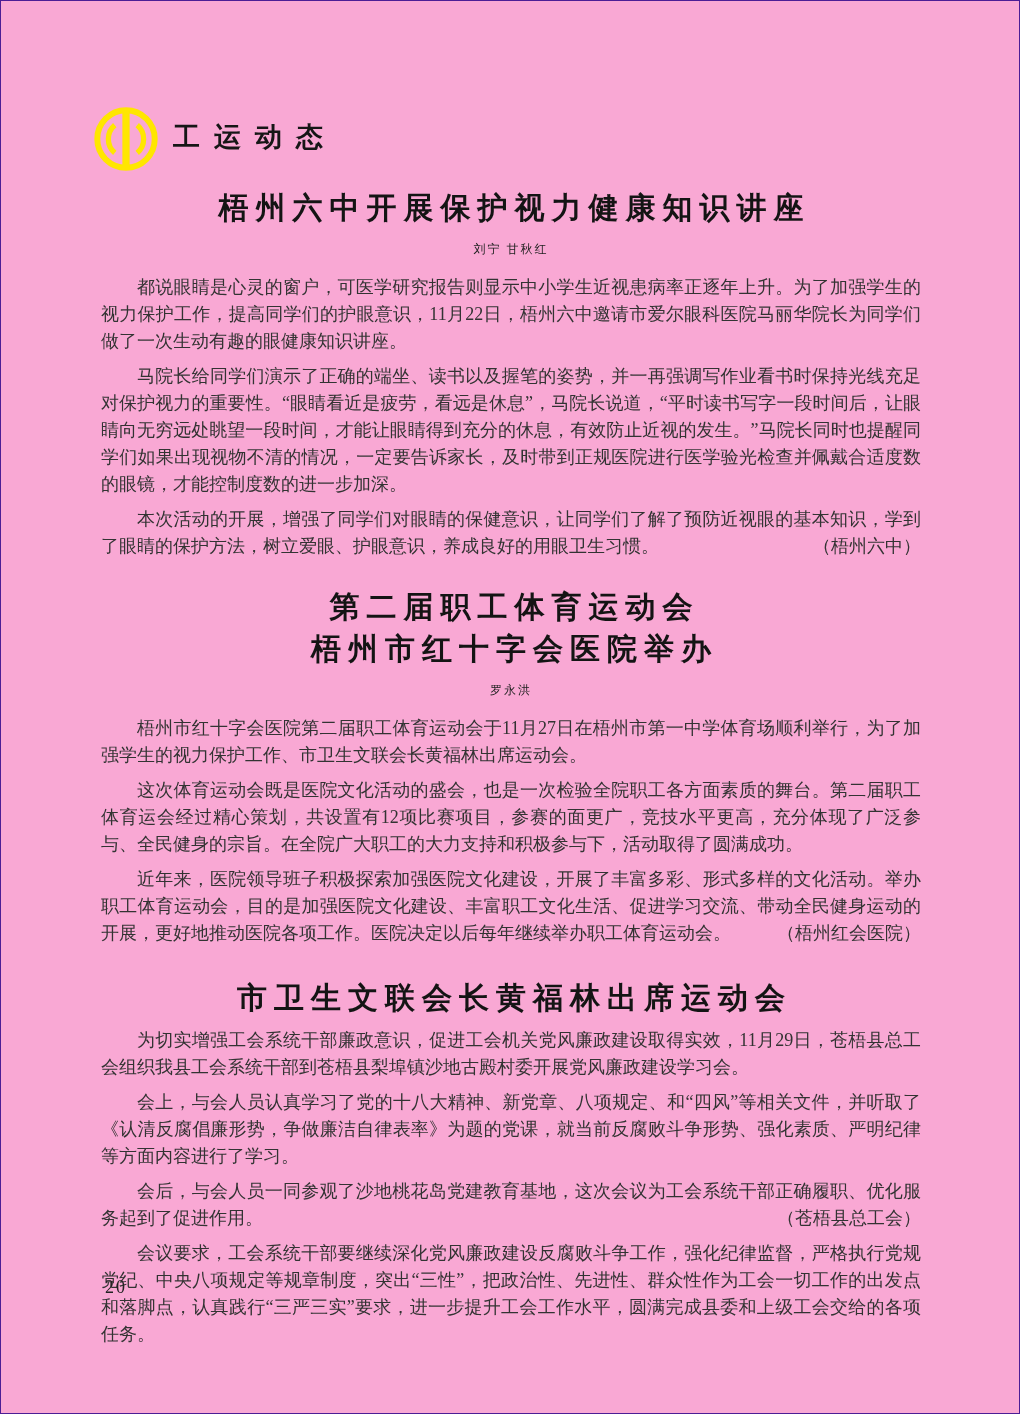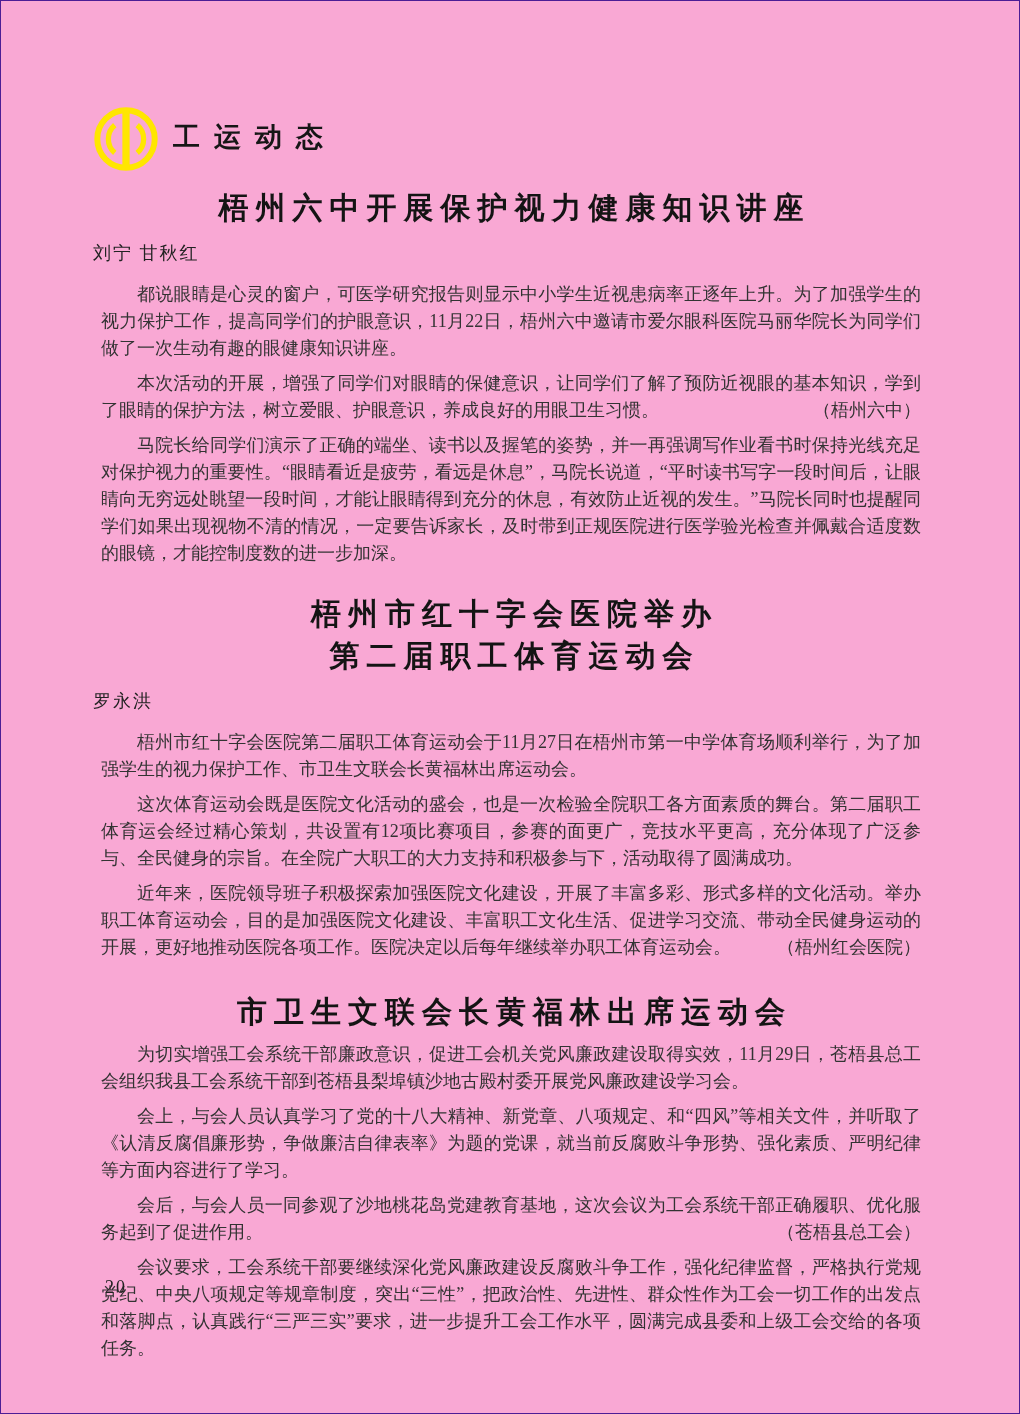--- a/index.html
+++ b/index.html
@@ -49,22 +49,22 @@
     line-height: 42px;
     font-weight: bold;
     color: #141414;
     letter-spacing: 7px;
     text-indent: 7px; 
   }
   .article-1 .article-title { margin-top: 14px; }
   .article-2 .article-title { margin-top: 26px; }
   .article-3 .article-title { margin-top: 30px; }
   .authors {
-    text-align: left;
-    font-size: 18px;
+    text-align: center;
+    font-size: 12px;
     letter-spacing: 2px;
     color: #222222;
     margin-top: 12px;
     margin-bottom: 16px;
   }
   .para {
     margin: 8px;
     font-size: 18px;
     line-height: 27px;
     text-align: justify;
@@ -104,31 +104,31 @@
       </span>
       <span class="brand">工运动态</span>
     </header>
 
     <section class="article article-1">
       <h1 class="article-title">
         <span>梧州六中开展保护视力健康知识讲座</span>
       </h1>
       <div class="authors">刘宁 甘秋红</div>
       <p class="para">都说眼睛是心灵的窗户，可医学研究报告则显示中小学生近视患病率正逐年上升。为了加强学生的视力保护工作，提高同学们的护眼意识，11月22日，梧州六中邀请市爱尔眼科医院马丽华院长为同学们做了一次生动有趣的眼健康知识讲座。</p>
+      <p class="para">马院长给同学们演示了正确的端坐、读书以及握笔的姿势，并一再强调写作业看书时保持光线充足对保护视力的重要性。“眼睛看近是疲劳，看远是休息”，马院长说道，“平时读书写字一段时间后，让眼睛向无穷远处眺望一段时间，才能让眼睛得到充分的休息，有效防止近视的发生。”马院长同时也提醒同学们如果出现视物不清的情况，一定要告诉家长，及时带到正规医院进行医学验光检查并佩戴合适度数的眼镜，才能控制度数的进一步加深。</p>
       <p class="para">
         <span>本次活动的开展，增强了同学们对眼睛的保健意识，让同学们了解了预防近视眼的基本知识，学到了眼睛的保护方法，树立爱眼、护眼意识，养成良好的用眼卫生习惯。</span>
         <span class="attribution">（梧州六中）</span>
       </p>
-      <p class="para">马院长给同学们演示了正确的端坐、读书以及握笔的姿势，并一再强调写作业看书时保持光线充足对保护视力的重要性。“眼睛看近是疲劳，看远是休息”，马院长说道，“平时读书写字一段时间后，让眼睛向无穷远处眺望一段时间，才能让眼睛得到充分的休息，有效防止近视的发生。”马院长同时也提醒同学们如果出现视物不清的情况，一定要告诉家长，及时带到正规医院进行医学验光检查并佩戴合适度数的眼镜，才能控制度数的进一步加深。</p>
     </section>
 
     <section class="article article-2">
       <h1 class="article-title">
+        <span style="display:block">第二届职工体育运动会</span>
         <span style="display:block">梧州市红十字会医院举办</span>
-        <span style="display:block">第二届职工体育运动会</span>
       </h1>
       <div class="authors">罗永洪</div>
       <p class="para">梧州市红十字会医院第二届职工体育运动会于11月27日在梧州市第一中学体育场顺利举行，为了加强学生的视力保护工作、市卫生文联会长黄福林出席运动会。</p>
       <p class="para">这次体育运动会既是医院文化活动的盛会，也是一次检验全院职工各方面素质的舞台。第二届职工体育运会经过精心策划，共设置有12项比赛项目，参赛的面更广，竞技水平更高，充分体现了广泛参与、全民健身的宗旨。在全院广大职工的大力支持和积极参与下，活动取得了圆满成功。</p>
       <p class="para">
         <span>近年来，医院领导班子积极探索加强医院文化建设，开展了丰富多彩、形式多样的文化活动。举办职工体育运动会，目的是加强医院文化建设、丰富职工文化生活、促进学习交流、带动全民健身运动的开展，更好地推动医院各项工作。医院决定以后每年继续举办职工体育运动会。</span>
         <span class="attribution">（梧州红会医院）</span>
       </p>
     </section>
 

